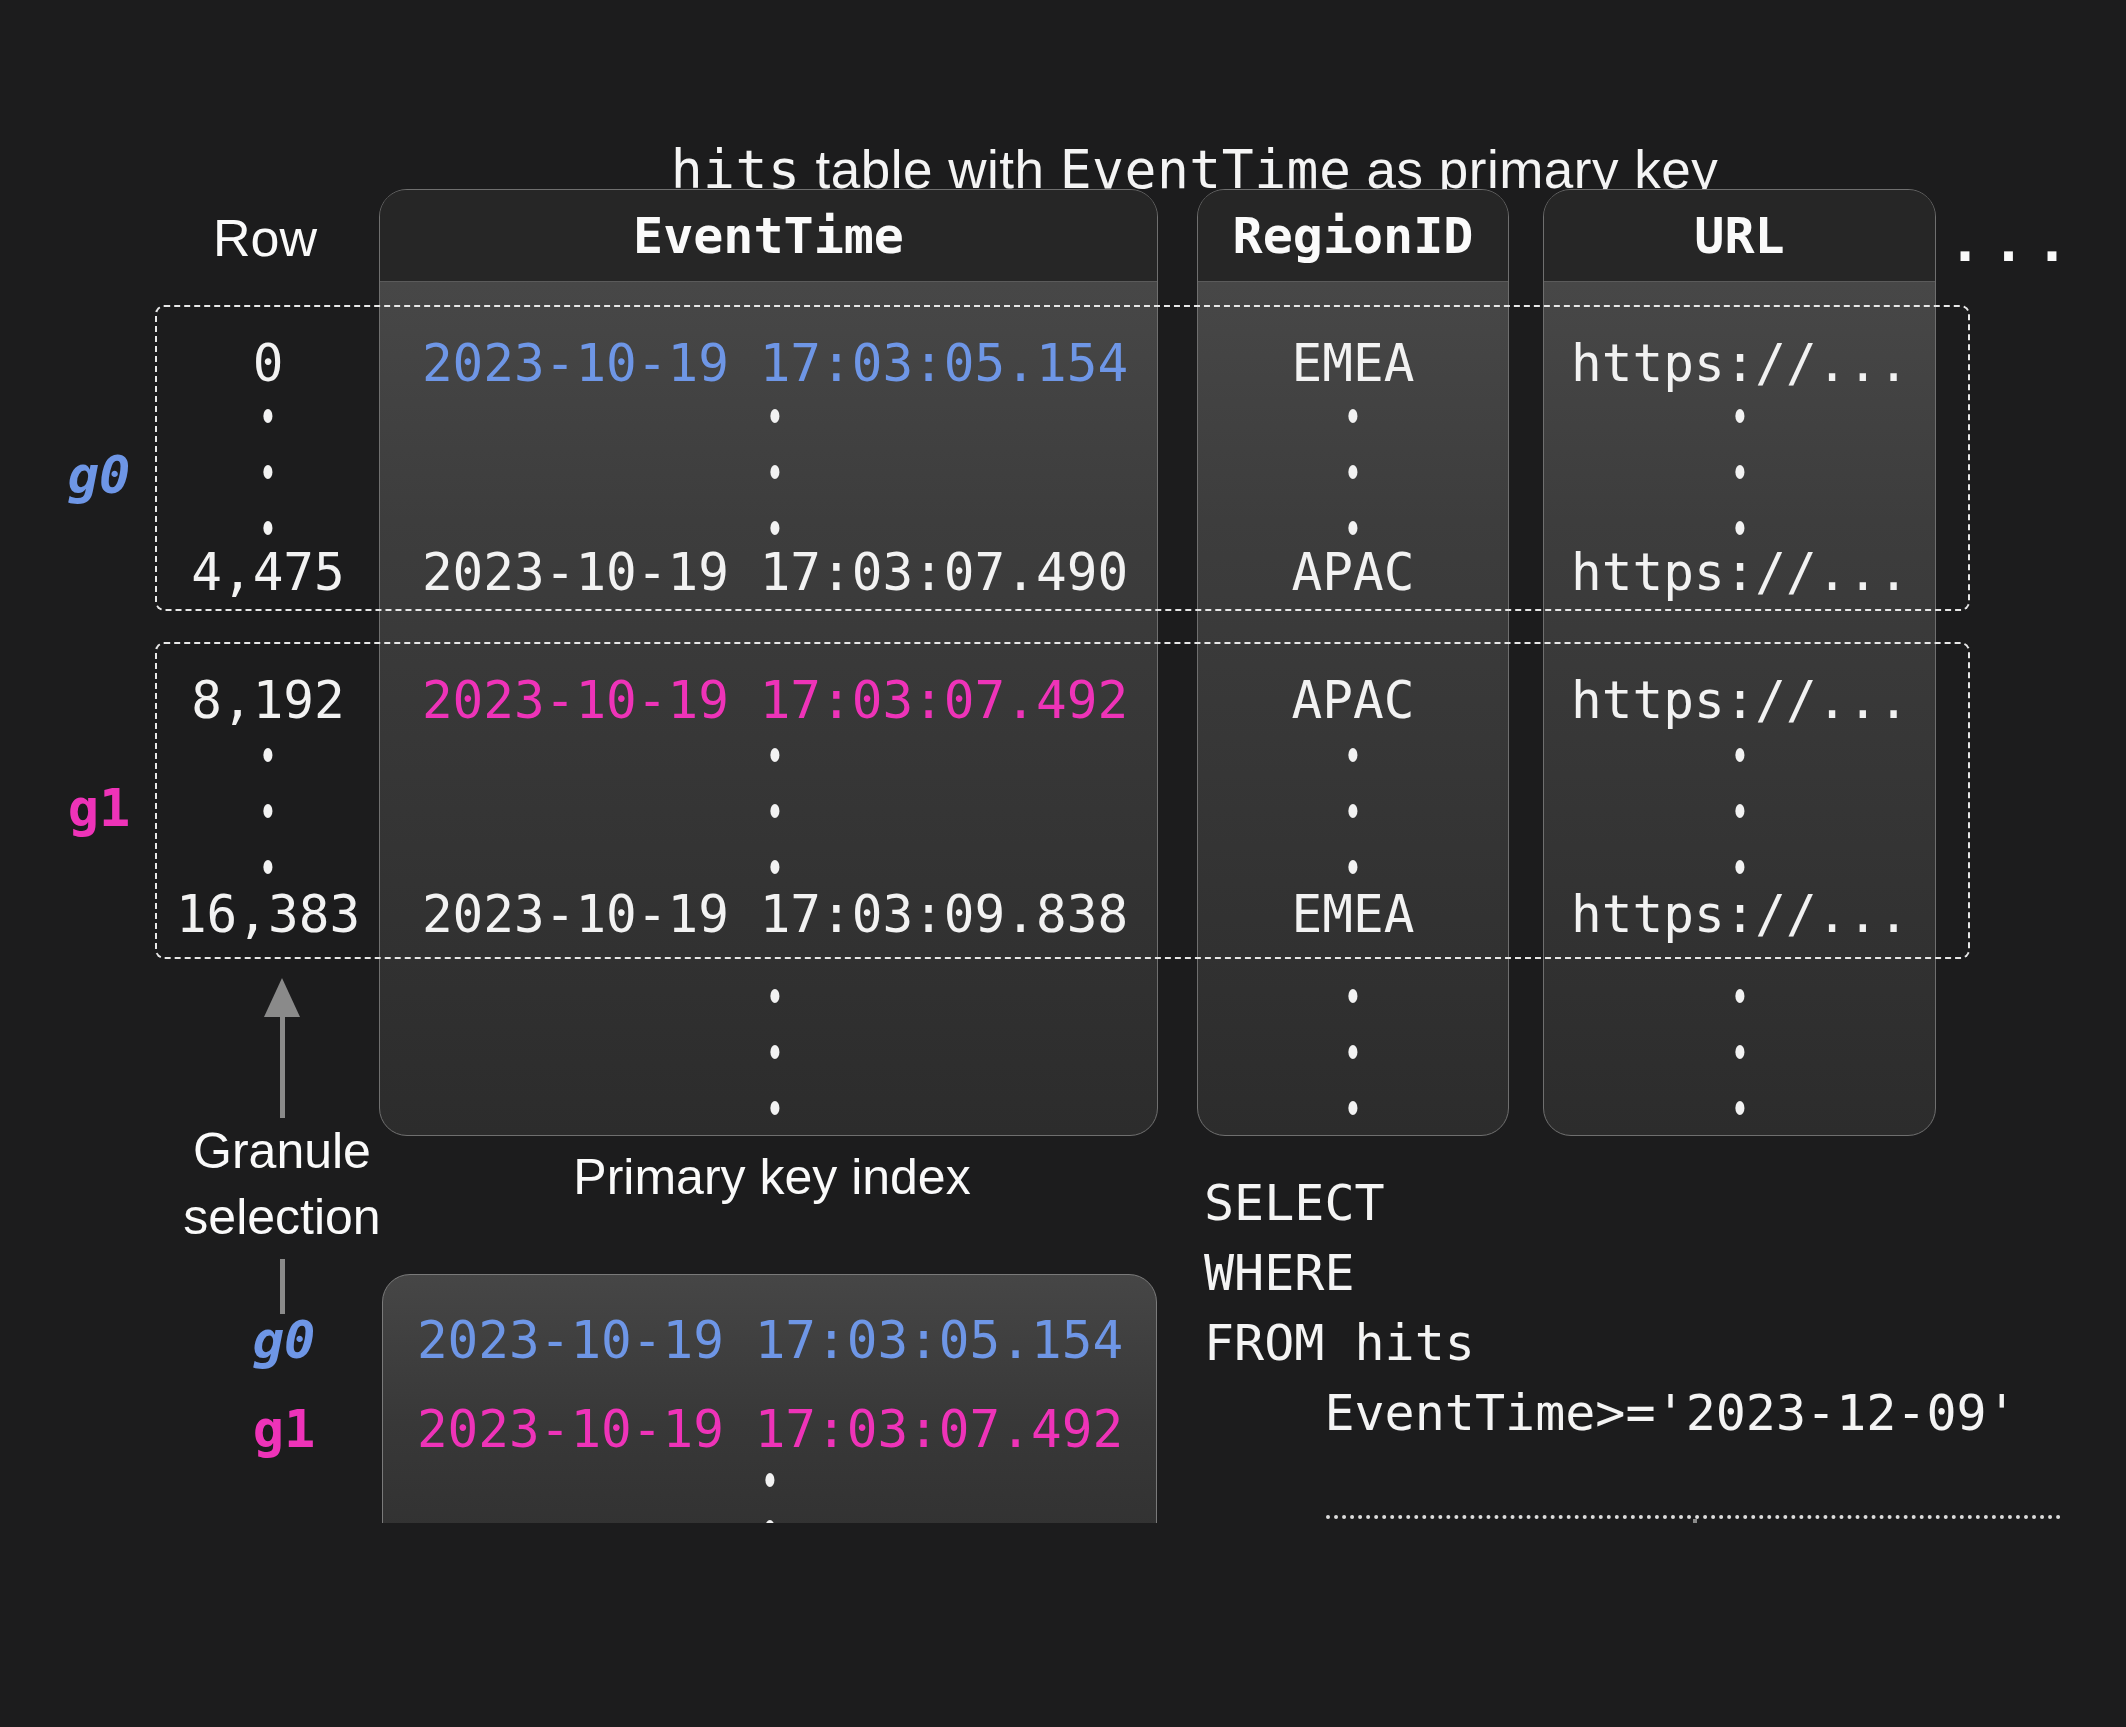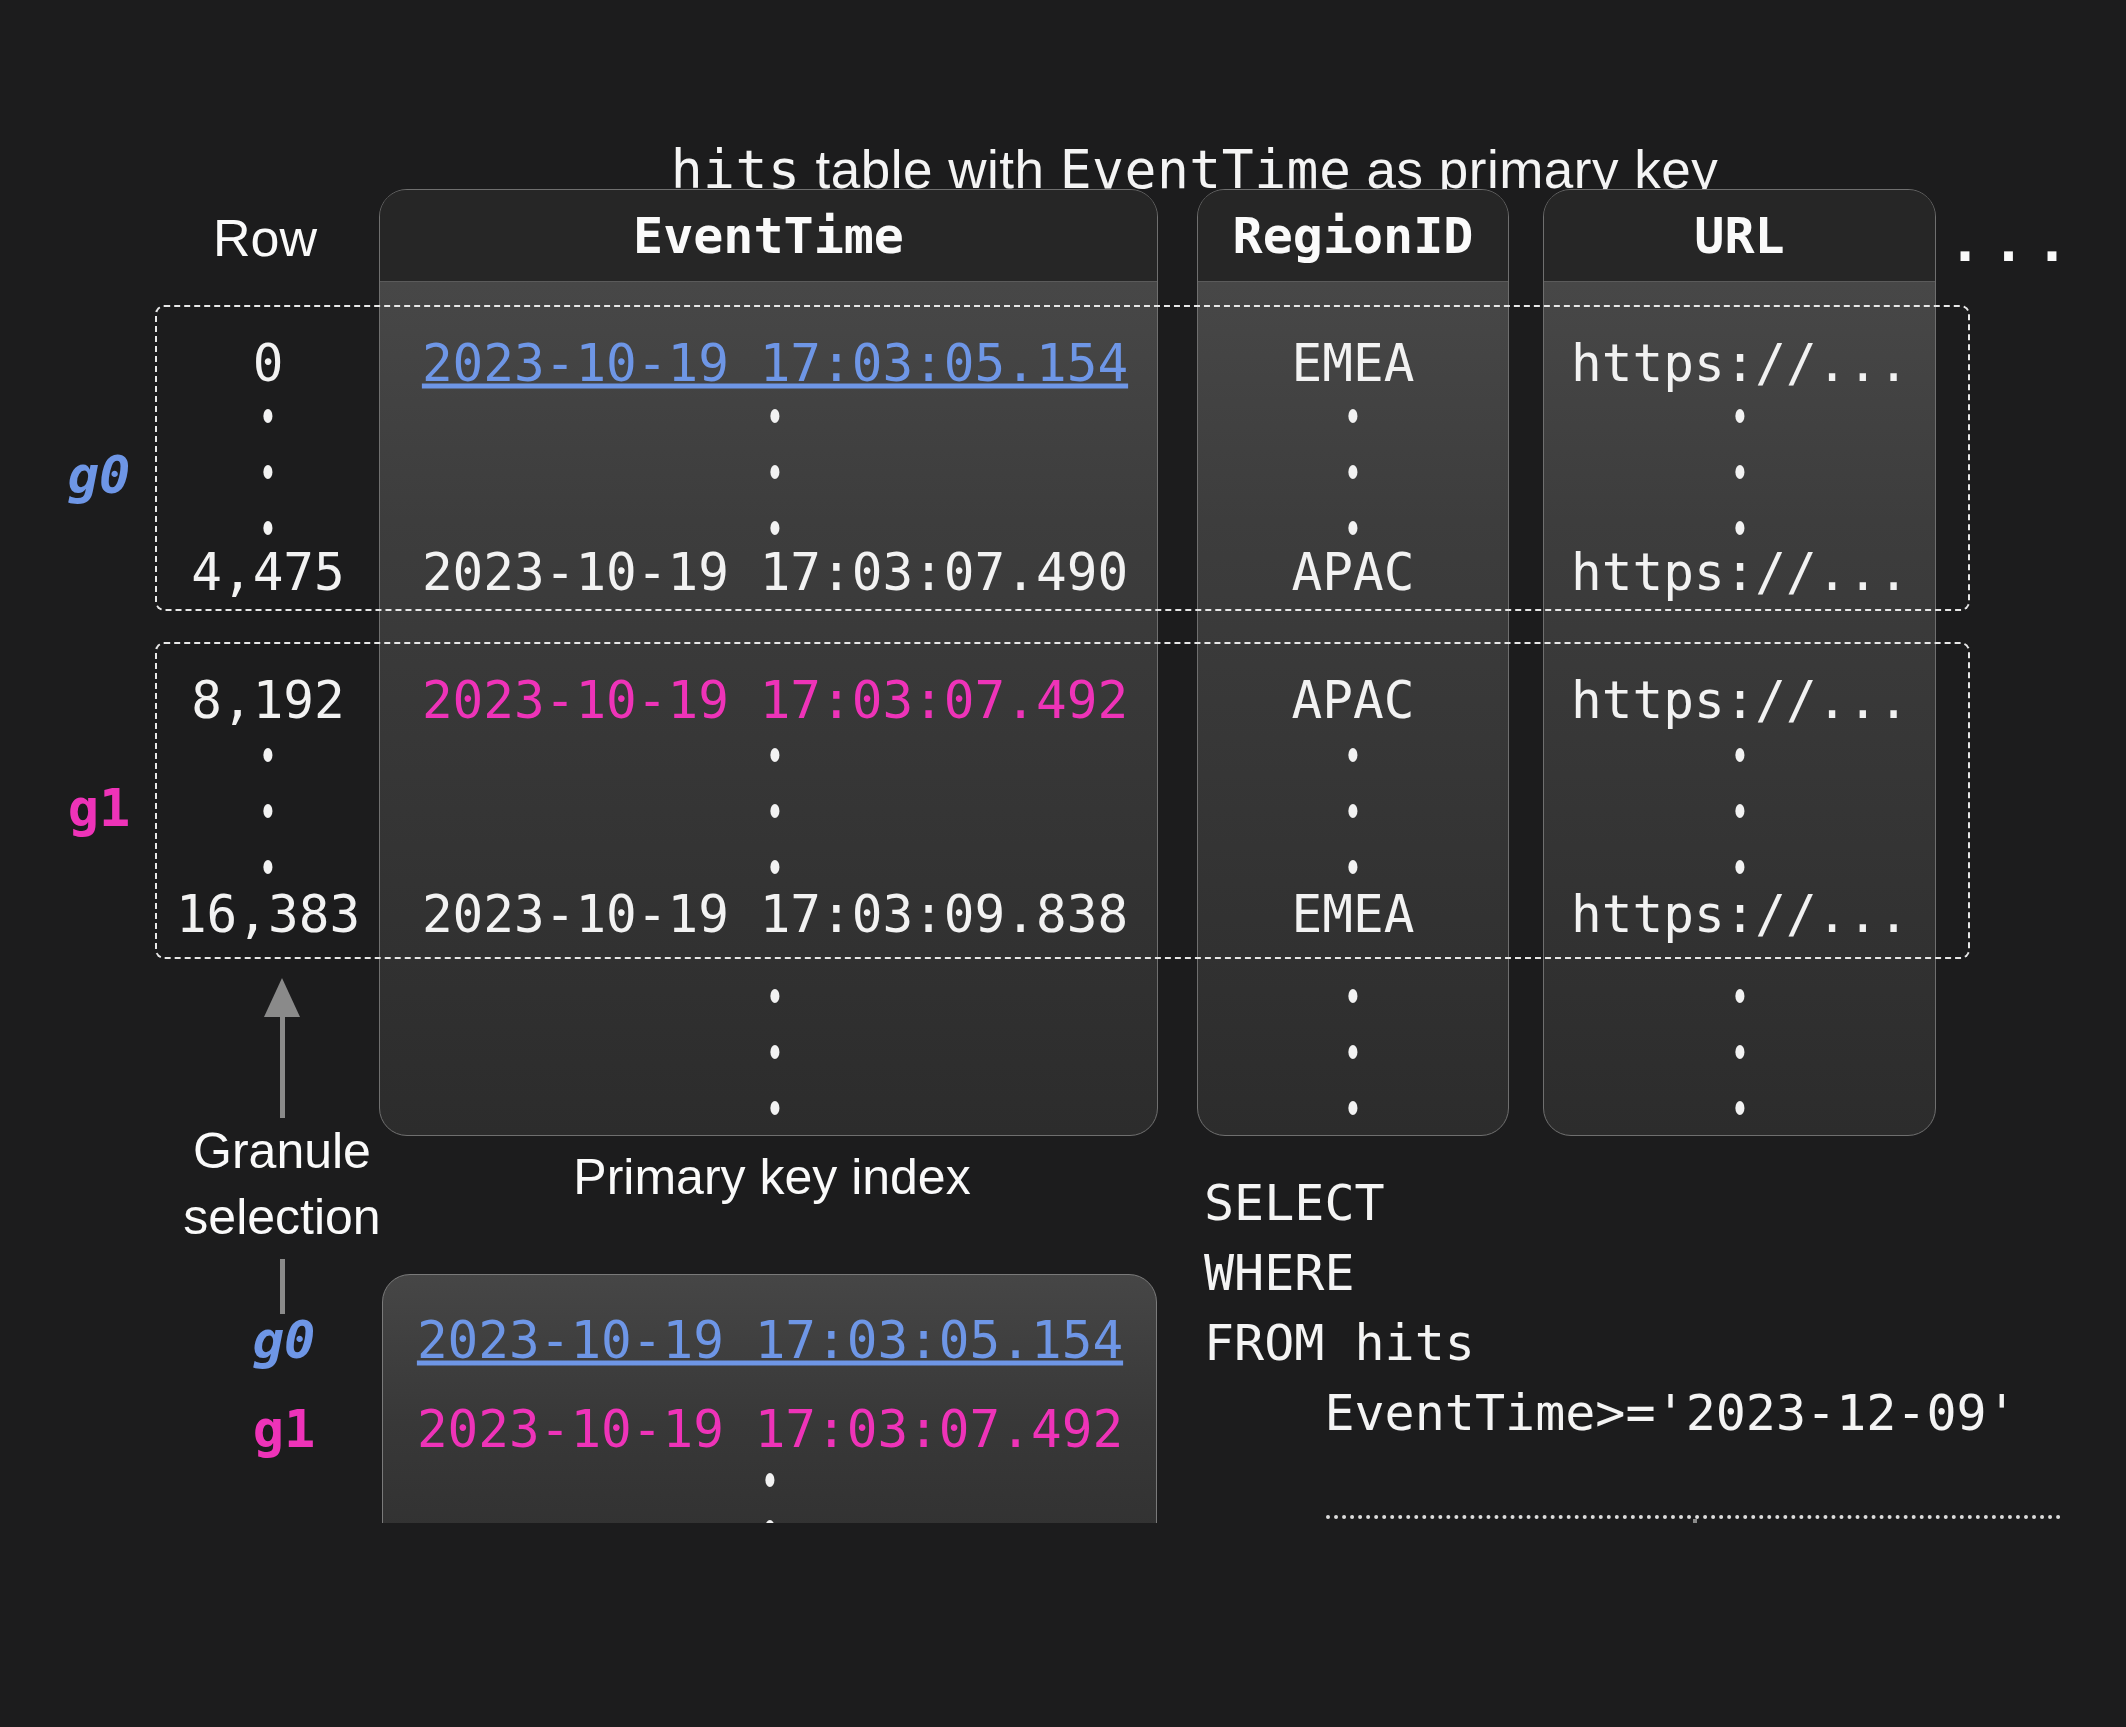--- a/index.html
+++ b/index.html
@@ -46,21 +46,21 @@
     border-radius:9.2px;z-index:3;}
   .granule-g0{top:305px;height:306px;}
   .granule-g1{top:642px;height:317px;}
 
   .granule-label{font-size:52px;font-weight:600;z-index:4;}
   .lbl-blue{color:var(--blue);font-style:italic;}
   .lbl-magenta{color:var(--magenta);}
 
   
   .cell{position:absolute;font-size:51px;color:var(--text);z-index:4;}
-  .c-blue{color:var(--blue);text-decoration:underline;}
+  .c-blue{color:var(--blue);}
   .c-magenta{color:var(--magenta);}
 
   
   .vdots{position:absolute;display:flex;flex-direction:column;align-items:center;
     gap:42px;z-index:4;transform:translateX(-50%);}
   .vdots .dot{width:9.2px;height:14px;border-radius:50%;background:#f2f2f2;}
   .vdots-tight{gap:33px;}
 
   
   .vline{position:absolute;width:4.6px;background:var(--arrow);z-index:2;}

